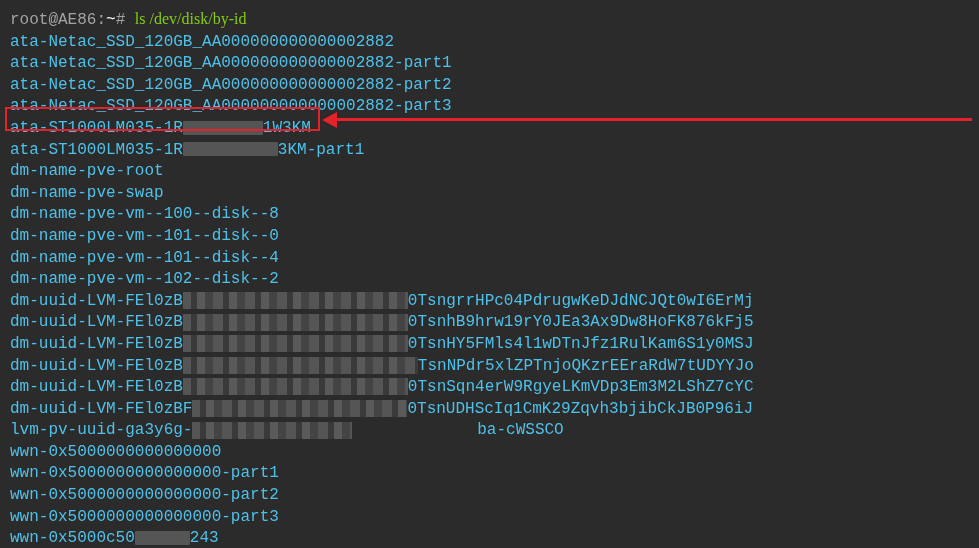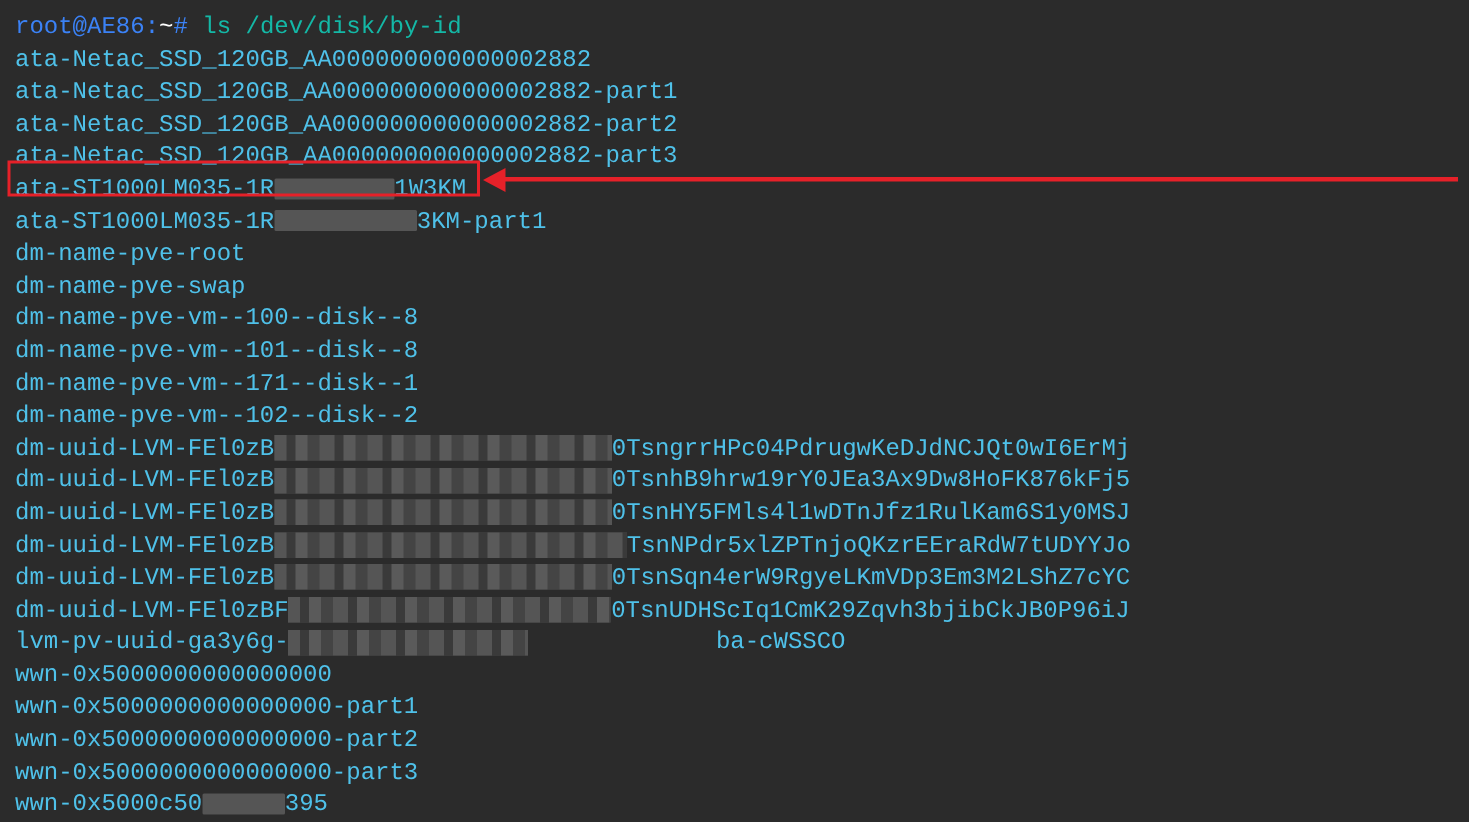--- a/index.html
+++ b/index.html
@@ -16,23 +16,23 @@
       padding: 8px 10px;
       width: 979px;
       height: 548px;
       overflow: hidden;
       position: relative;
     }
     .term-line {
       white-space: pre;
       position: relative;
     }
-    .prompt-user { color: #3b82f6; }
+    .prompt-user { color: #a3a3a3; }
     .prompt-path { color: #ffffff; }
-    .cmd { color: #14b8a6; }
+    .cmd { color: #84cc16; font-family: Liberation Serif, serif; }
     .out { color: #4fc1e9; }
     .highlight-box {
       position: absolute;
       left: 5px;
       top: 107px;
       width: 315px;
       height: 24px;
       border: 2px solid #e62129;
       pointer-events: none;
       z-index: 10;
@@ -98,31 +98,31 @@
 <div class="term-line out">ata-Netac_SSD_120GB_AA000000000000002882-part2</div>
 <div class="term-line out">ata-Netac_SSD_120GB_AA000000000000002882-part3</div>
 
 <div class="term-line out"><span>ata-ST1000LM035-1R</span><span class="redact" style="width:80px;"></span><span>1W3KM</span></div>
 
 <div class="term-line out"><span>ata-ST1000LM035-1R</span><span class="redact" style="width:95px;"></span><span>3KM-part1</span></div>
 
 <div class="term-line out">dm-name-pve-root</div>
 <div class="term-line out">dm-name-pve-swap</div>
 <div class="term-line out">dm-name-pve-vm--100--disk--8</div>
-<div class="term-line out">dm-name-pve-vm--101--disk--8</div>
-<div class="term-line out">dm-name-pve-vm--171--disk--1</div>
+<div class="term-line out">dm-name-pve-vm--101--disk--0</div>
+<div class="term-line out">dm-name-pve-vm--101--disk--4</div>
 <div class="term-line out">dm-name-pve-vm--102--disk--2</div>
 
 <div class="term-line out"><span>dm-uuid-LVM-FEl0zB</span><span class="redact-scramble" style="width:225px;"></span><span>0TsngrrHPc04PdrugwKeDJdNCJQt0wI6ErMj</span></div>
 <div class="term-line out"><span>dm-uuid-LVM-FEl0zB</span><span class="redact-scramble" style="width:225px;"></span><span>0TsnhB9hrw19rY0JEa3Ax9Dw8HoFK876kFj5</span></div>
 <div class="term-line out"><span>dm-uuid-LVM-FEl0zB</span><span class="redact-scramble" style="width:225px;"></span><span>0TsnHY5FMls4l1wDTnJfz1RulKam6S1y0MSJ</span></div>
 <div class="term-line out"><span>dm-uuid-LVM-FEl0zB</span><span class="redact-scramble" style="width:235px;"></span><span>TsnNPdr5xlZPTnjoQKzrEEraRdW7tUDYYJo</span></div>
 <div class="term-line out"><span>dm-uuid-LVM-FEl0zB</span><span class="redact-scramble" style="width:225px;"></span><span>0TsnSqn4erW9RgyeLKmVDp3Em3M2LShZ7cYC</span></div>
 <div class="term-line out"><span>dm-uuid-LVM-FEl0zBF</span><span class="redact-scramble" style="width:215px;"></span><span>0TsnUDHScIq1CmK29Zqvh3bjibCkJB0P96iJ</span></div>
 <div class="term-line out"><span>lvm-pv-uuid-ga3y6g-</span><span class="redact-scramble" style="width:160px;"></span>             <span>ba-cWSSCO</span></div>
 
 <div class="term-line out">wwn-0x5000000000000000</div>
 <div class="term-line out">wwn-0x5000000000000000-part1</div>
 <div class="term-line out">wwn-0x5000000000000000-part2</div>
 <div class="term-line out">wwn-0x5000000000000000-part3</div>
 
-<div class="term-line out"><span>wwn-0x5000c50</span><span class="redact" style="width:55px;"></span><span>395</span></div>
+<div class="term-line out"><span>wwn-0x5000c50</span><span class="redact" style="width:55px;"></span><span>243</span></div>
 <div class="term-line out"></div>
 
 </body></html>

